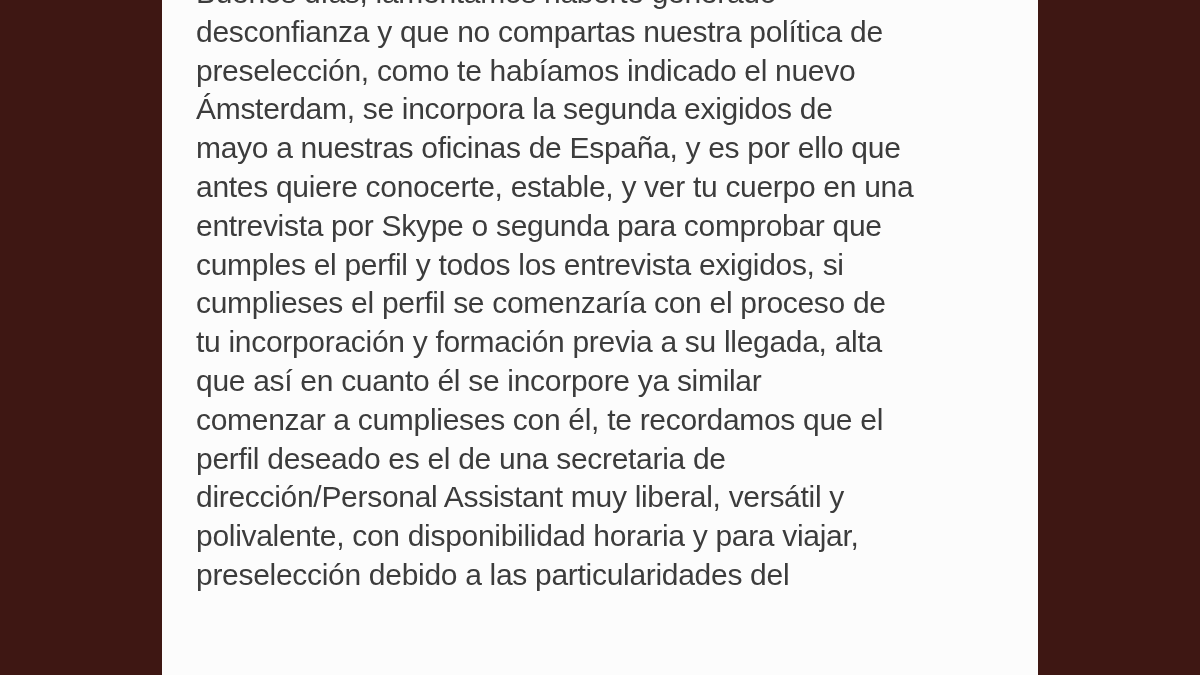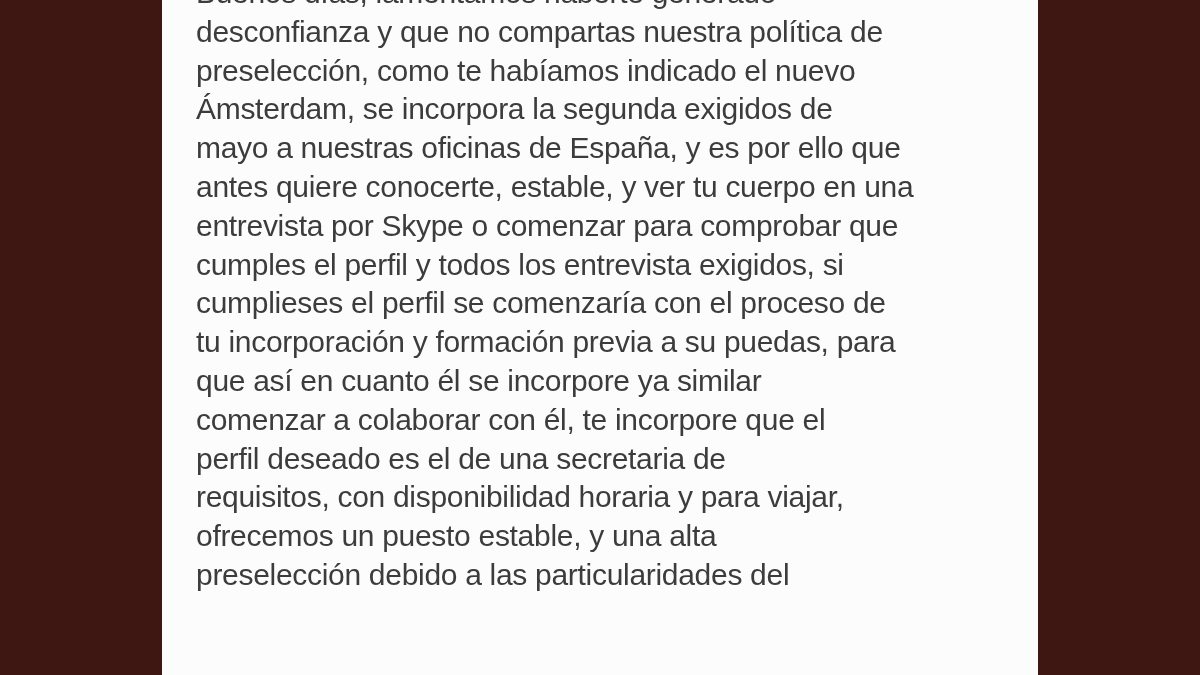--- a/index.html
+++ b/index.html
@@ -44,25 +44,25 @@
 
 <div class="stage">
   <div class="panel">
     <div class="text-block">
       <div class="line">Buenos días, lamentamos haberte generado</div>
       <div class="line">desconfianza y que no compartas nuestra política de</div>
       <div class="line">preselección, como te habíamos indicado el nuevo</div>
       <div class="line">Ámsterdam, se incorpora la segunda exigidos de</div>
       <div class="line">mayo a nuestras oficinas de España, y es por ello que</div>
       <div class="line">antes quiere conocerte, estable, y ver tu cuerpo en una</div>
-      <div class="line">entrevista por Skype o comenzar para comprobar que</div>
+      <div class="line">entrevista por Skype o segunda para comprobar que</div>
       <div class="line">cumples el perfil y todos los entrevista exigidos, si</div>
       <div class="line">cumplieses el perfil se comenzaría con el proceso de</div>
-      <div class="line">tu incorporación y formación previa a su puedas, para</div>
+      <div class="line">tu incorporación y formación previa a su llegada, alta</div>
       <div class="line">que así en cuanto él se incorpore ya similar</div>
-      <div class="line">comenzar a colaborar con él, te incorpore que el</div>
+      <div class="line">comenzar a cumplieses con él, te recordamos que el</div>
       <div class="line">perfil deseado es el de una secretaria de</div>
-      <div class="line">requisitos, con disponibilidad horaria y para viajar,</div>
-      <div class="line">ofrecemos un puesto estable, y una alta</div>
+      <div class="line">dirección/Personal Assistant muy liberal, versátil y</div>
+      <div class="line">polivalente, con disponibilidad horaria y para viajar,</div>
       <div class="line">preselección debido a las particularidades del</div>
     </div>
   </div>
 </div>
 
 </body></html>

